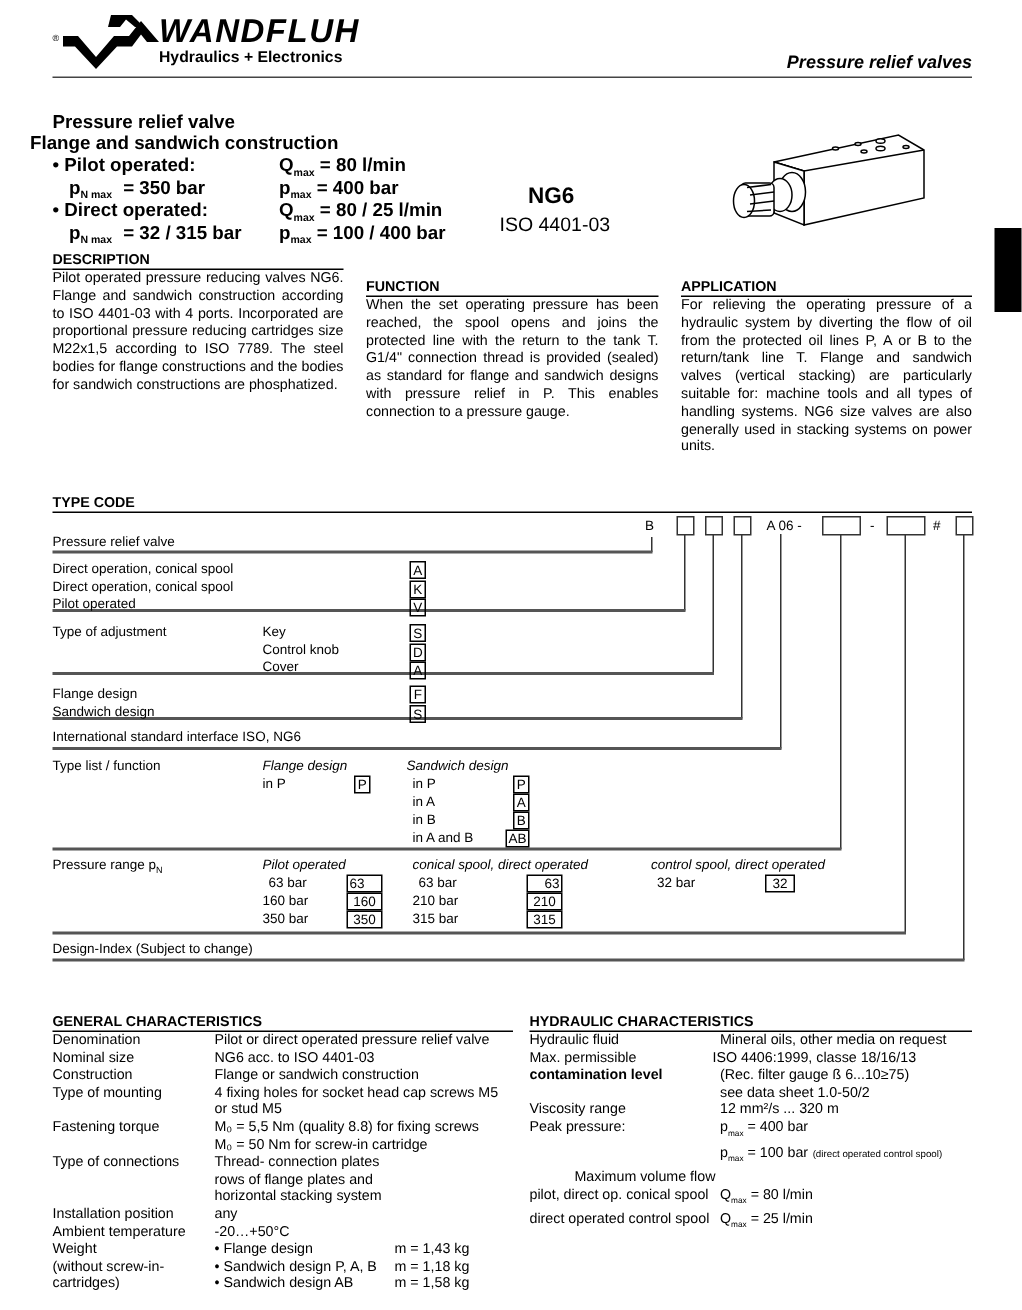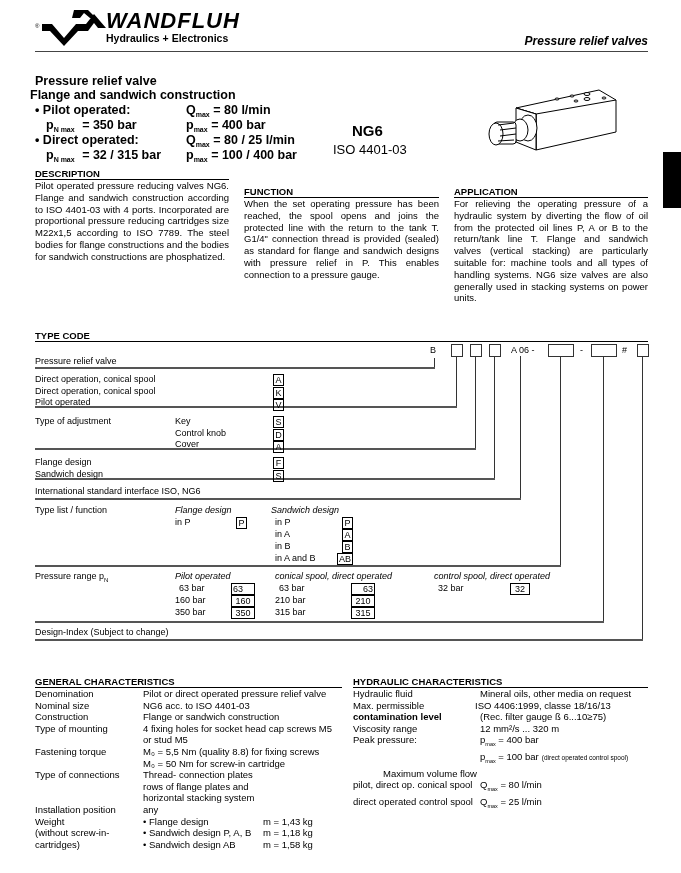--- a/index.html
+++ b/index.html
@@ -40,21 +40,21 @@
 <svg class="abs" style="left:42px;top:10px;" width="64" height="36" viewBox="0 0 64 36">
   <polygon points="0,14 10,14 22,28 34,14 44,14 52,4 64,18 56,18 52,13 46,21 36,21 22,36 8,21 0,21" fill="#000"></polygon>
   <polygon points="32,0 46,0 54,8 48,8 42,3 38,8 30,8" fill="#000"></polygon>
 </svg>
 <div class="abs brand">WANDFLUH</div>
 <div class="abs brand-sub">Hydraulics + Electronics</div>
 <div class="abs header-title">Pressure relief valves</div>
 <div class="abs header-rule"></div>
 
 <div class="abs tb" style="left:35px;top:74px;">Pressure relief valve</div>
-<div class="abs tb" style="left:30px;top:88px;text-align:center;">Flange and sandwich construction</div>
+<div class="abs tb" style="left:20px;top:88px;text-align:center;">Flange and sandwich construction</div>
 
 <div class="abs tb" style="left:35px;top:103px;">• Pilot operated:</div>
 <div class="abs tb" style="left:46px;top:118px;">
   <span>p</span><span class="sub">N max</span>
   <span style="margin-left:4px">= 350 bar</span>
 </div>
 <div class="abs tb" style="left:35px;top:133px;">• Direct operated:</div>
 <div class="abs tb" style="left:46px;top:148px;">
   <span>p</span><span class="sub">N max</span>
   <span style="margin-left:4px">= 32 / 315 bar</span>
@@ -281,20 +281,24 @@
       </div>
       <div style="display: flex;">
         <div style="width: 108px; flex: 0 0 auto; white-space: nowrap;"></div>
         <div style="white-space: nowrap;"><span>horizontal stacking system</span></div>
       </div>
       <div style="display: flex;">
         <div style="width: 108px; flex: 0 0 auto; white-space: nowrap;">Installation position</div>
         <div style="white-space: nowrap;"><span>any</span></div>
       </div>
       <div style="display: flex;">
+        <div style="width: 108px; flex: 0 0 auto; white-space: nowrap;">Ambient temperature</div>
+        <div style="white-space: nowrap;"><span>-20…+50°C</span></div>
+      </div>
+      <div style="display: flex;">
         <div style="width: 108px; flex: 0 0 auto; white-space: nowrap;">Weight</div>
         <div style="white-space: nowrap;"><span style="display: inline-block; width: 120px;">• Flange design</span><span>m = 1,43 kg</span></div>
       </div>
       <div style="display: flex;">
         <div style="width: 108px; flex: 0 0 auto; white-space: nowrap;">(without screw-in-</div>
         <div style="white-space: nowrap;"><span style="display: inline-block; width: 120px;">• Sandwich design P, A, B</span><span>m = 1,18 kg</span></div>
       </div>
       <div style="display: flex;">
         <div style="width: 108px; flex: 0 0 auto; white-space: nowrap;">cartridges)</div>
         <div style="white-space: nowrap;"><span style="display: inline-block; width: 120px;">• Sandwich design AB</span><span>m = 1,58 kg</span></div>
@@ -311,20 +315,24 @@
       </div>
       <div style="display: flex;">
         <div style="width: 122px; flex: 0 0 auto; white-space: nowrap;">Max. permissible</div>
         <div style="white-space: nowrap;"><span>ISO 4406:1999, classe 18/16/13</span></div>
       </div>
       <div style="display: flex;">
         <div style="width: 127px; flex: 0 0 auto; white-space: nowrap; font-weight: bold;">contamination level</div>
         <div style="white-space: nowrap;"><span>(Rec. filter gauge ß 6...10≥75)</span></div>
       </div>
       <div style="display: flex;">
+        <div style="width: 127px; flex: 0 0 auto; white-space: nowrap;"></div>
+        <div style="white-space: nowrap;"><span>see data sheet 1.0-50/2</span></div>
+      </div>
+      <div style="display: flex;">
         <div style="width: 127px; flex: 0 0 auto; white-space: nowrap;">Viscosity range</div>
         <div style="white-space: nowrap;"><span>12 mm²/s ... 320 m</span></div>
       </div>
       <div style="display: flex;">
         <div style="width: 127px; flex: 0 0 auto; white-space: nowrap;">Peak pressure:</div>
         <div style="white-space: nowrap;"><span>p</span><span class="sub" style="font-size: 5.5px;">max</span> <span>= 400 bar</span></div>
       </div>
       <div style="display: flex;">
         <div style="width: 127px; flex: 0 0 auto; white-space: nowrap;"></div>
         <div style="white-space: nowrap;"><span>p</span><span class="sub" style="font-size: 5.5px;">max</span> <span>= 100 bar</span><span class="small" style="margin-left: 3px;">(direct operated control spool)</span></div>

